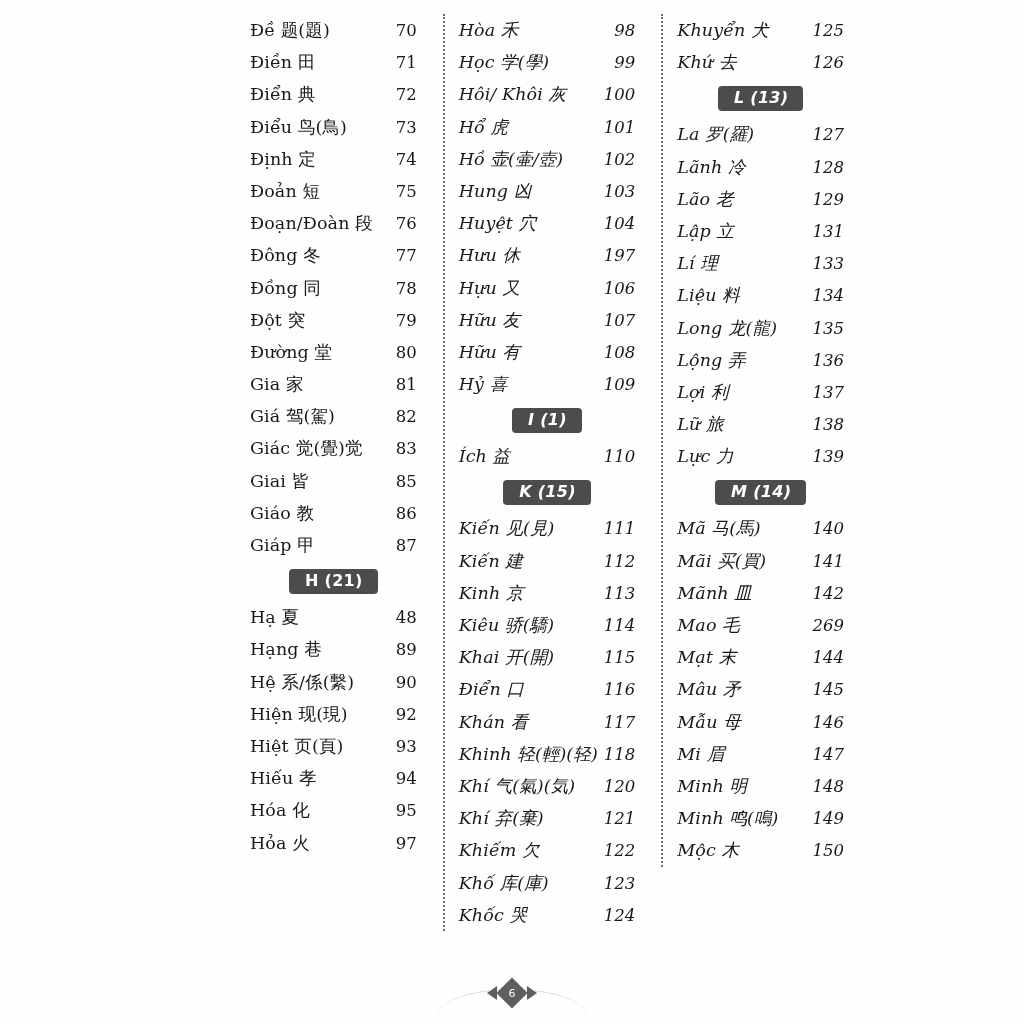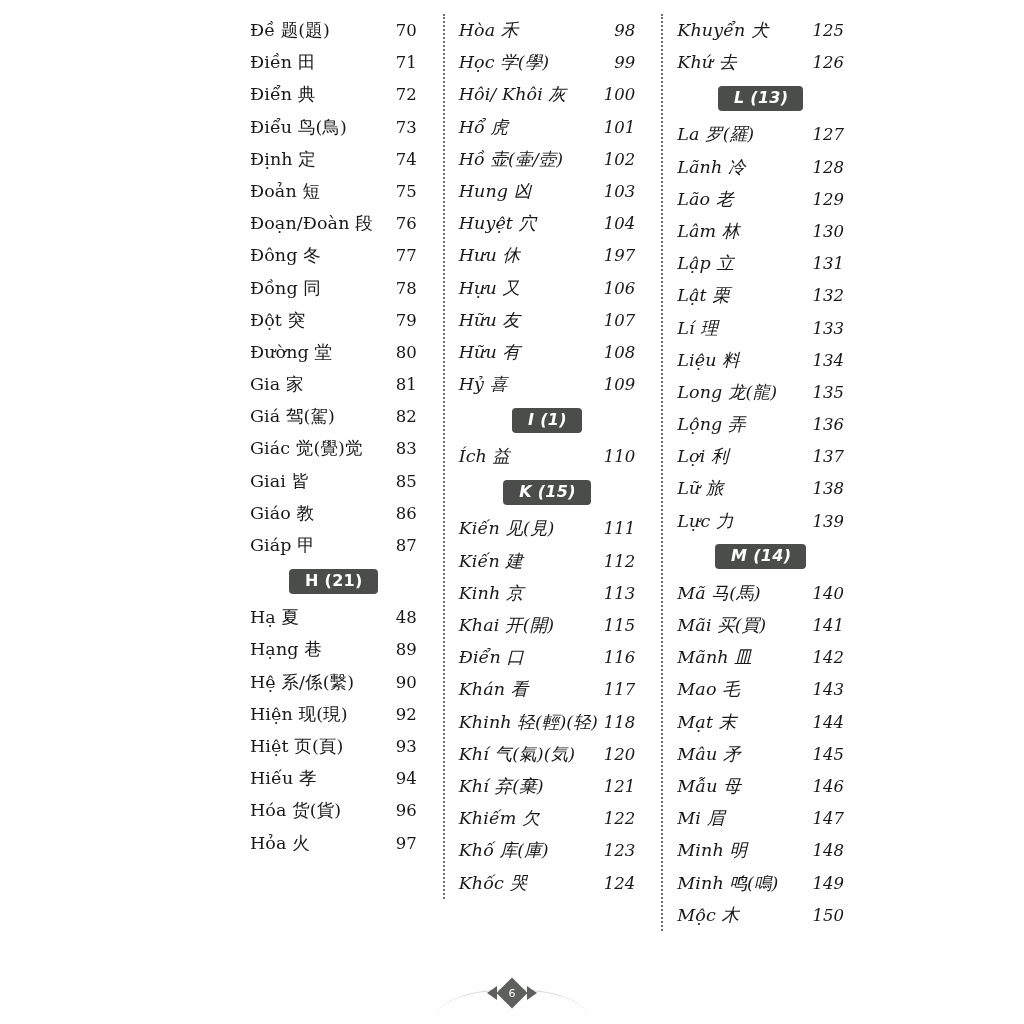--- a/index.html
+++ b/index.html
@@ -223,22 +223,22 @@
         </div>
         <div class="entry">
           <span class="term">Hiệt 页(頁)</span>
           <span class="page-num">93</span>
         </div>
         <div class="entry">
           <span class="term">Hiếu 孝</span>
           <span class="page-num">94</span>
         </div>
         <div class="entry">
-          <span class="term">Hóa 货(貨)</span>
-          <span class="page-num">96</span>
+          <span class="term">Hóa 化</span>
+          <span class="page-num">95</span>
         </div>
         <div class="entry">
           <span class="term">Hỏa 火</span>
           <span class="page-num">97</span>
         </div>
       </div>
       <div class="col">
         <div class="entry">
           <span class="term">Hòa 禾</span>
           <span class="page-num">98</span>
@@ -303,20 +303,24 @@
         </div>
         <div class="entry">
           <span class="term">Kiến 建</span>
           <span class="page-num">112</span>
         </div>
         <div class="entry">
           <span class="term">Kinh 京</span>
           <span class="page-num">113</span>
         </div>
         <div class="entry">
+          <span class="term">Kiêu 骄(驕)</span>
+          <span class="page-num">114</span>
+        </div>
+        <div class="entry">
           <span class="term">Khai 开(開)</span>
           <span class="page-num">115</span>
         </div>
         <div class="entry">
           <span class="term">Điển 口</span>
           <span class="page-num">116</span>
         </div>
         <div class="entry">
           <span class="term">Khán 看</span>
           <span class="page-num">117</span>
@@ -364,32 +368,24 @@
         </div>
         <div class="entry">
           <span class="term">Lãnh 冷</span>
           <span class="page-num">128</span>
         </div>
         <div class="entry">
           <span class="term">Lão 老</span>
           <span class="page-num">129</span>
         </div>
         <div class="entry">
-          <span class="term">Lâm 林</span>
-          <span class="page-num">130</span>
-        </div>
-        <div class="entry">
           <span class="term">Lập 立</span>
           <span class="page-num">131</span>
         </div>
         <div class="entry">
-          <span class="term">Lật 栗</span>
-          <span class="page-num">132</span>
-        </div>
-        <div class="entry">
           <span class="term">Lí 理</span>
           <span class="page-num">133</span>
         </div>
         <div class="entry">
           <span class="term">Liệu 料</span>
           <span class="page-num">134</span>
         </div>
         <div class="entry">
           <span class="term">Long 龙(龍)</span>
           <span class="page-num">135</span>
@@ -420,21 +416,21 @@
         <div class="entry">
           <span class="term">Mãi 买(買)</span>
           <span class="page-num">141</span>
         </div>
         <div class="entry">
           <span class="term">Mãnh 皿</span>
           <span class="page-num">142</span>
         </div>
         <div class="entry">
           <span class="term">Mao 毛</span>
-          <span class="page-num">143</span>
+          <span class="page-num">269</span>
         </div>
         <div class="entry">
           <span class="term">Mạt 末</span>
           <span class="page-num">144</span>
         </div>
         <div class="entry">
           <span class="term">Mâu 矛</span>
           <span class="page-num">145</span>
         </div>
         <div class="entry">

